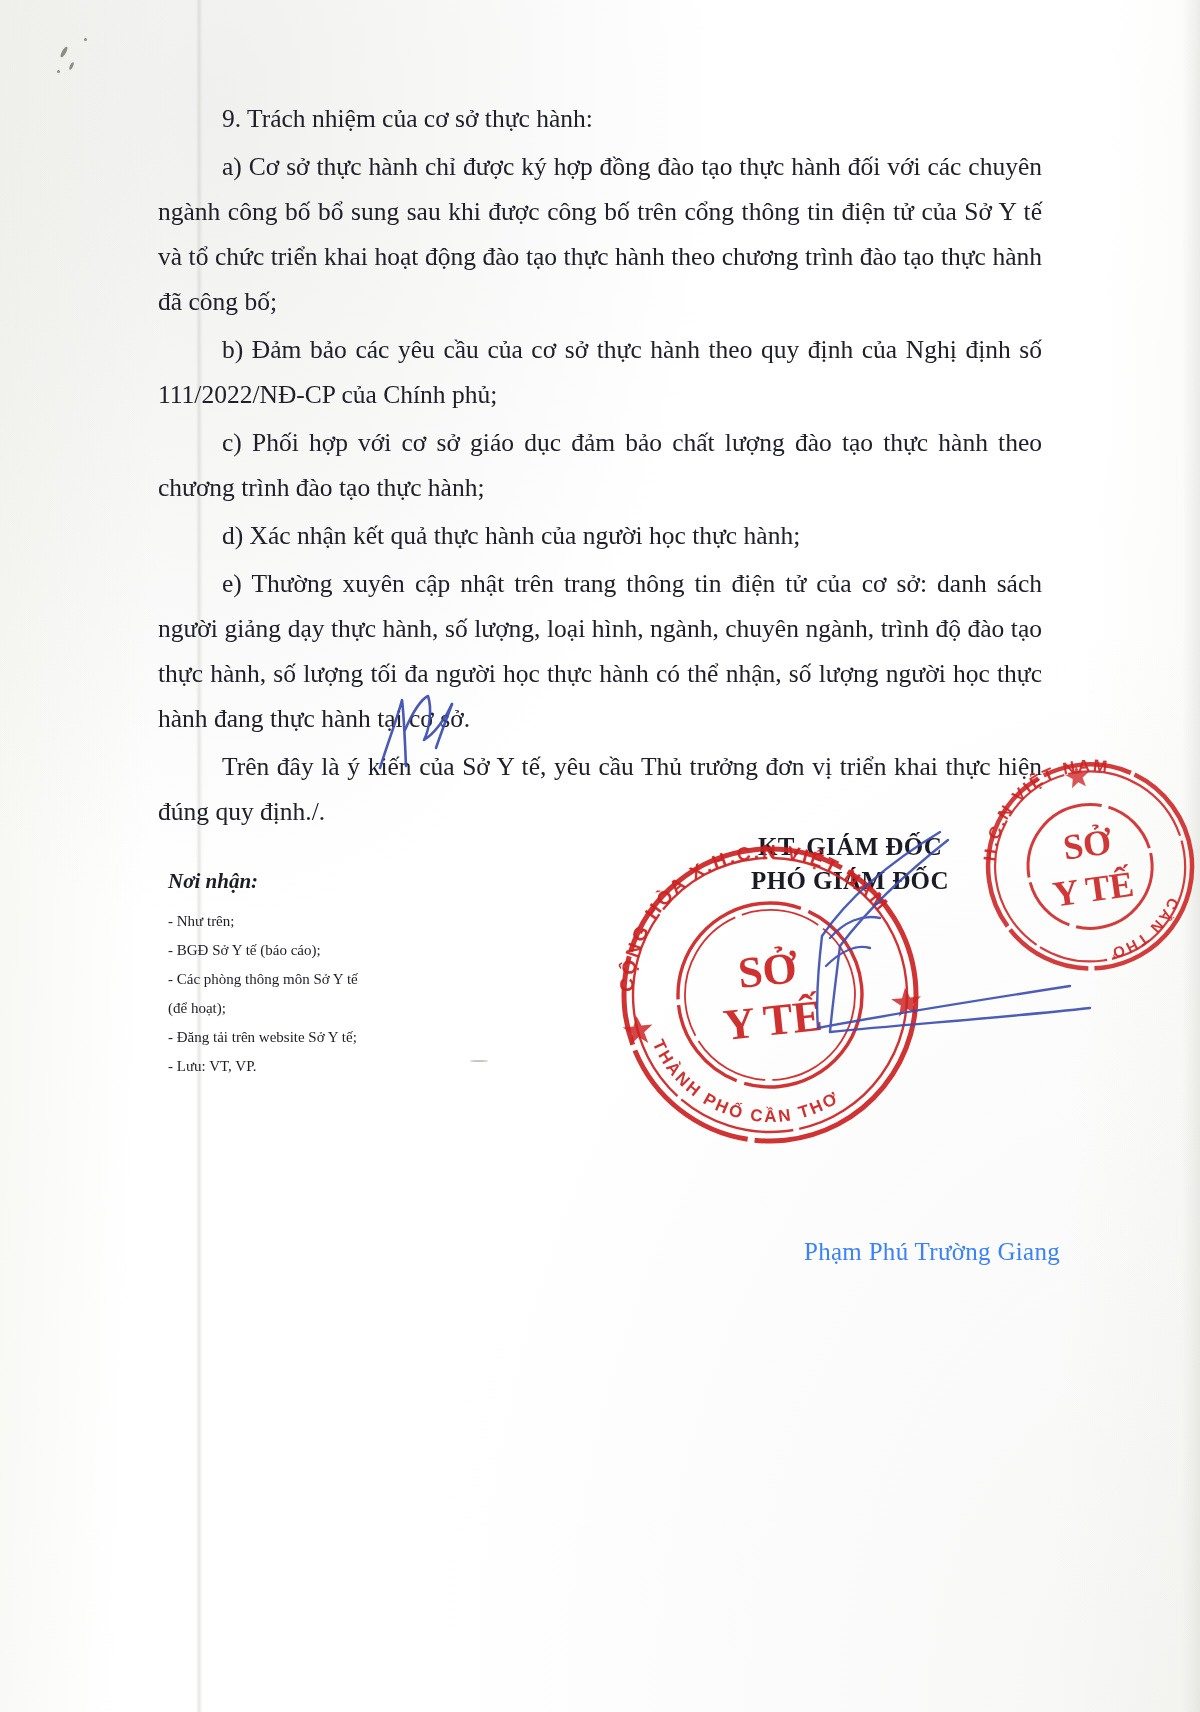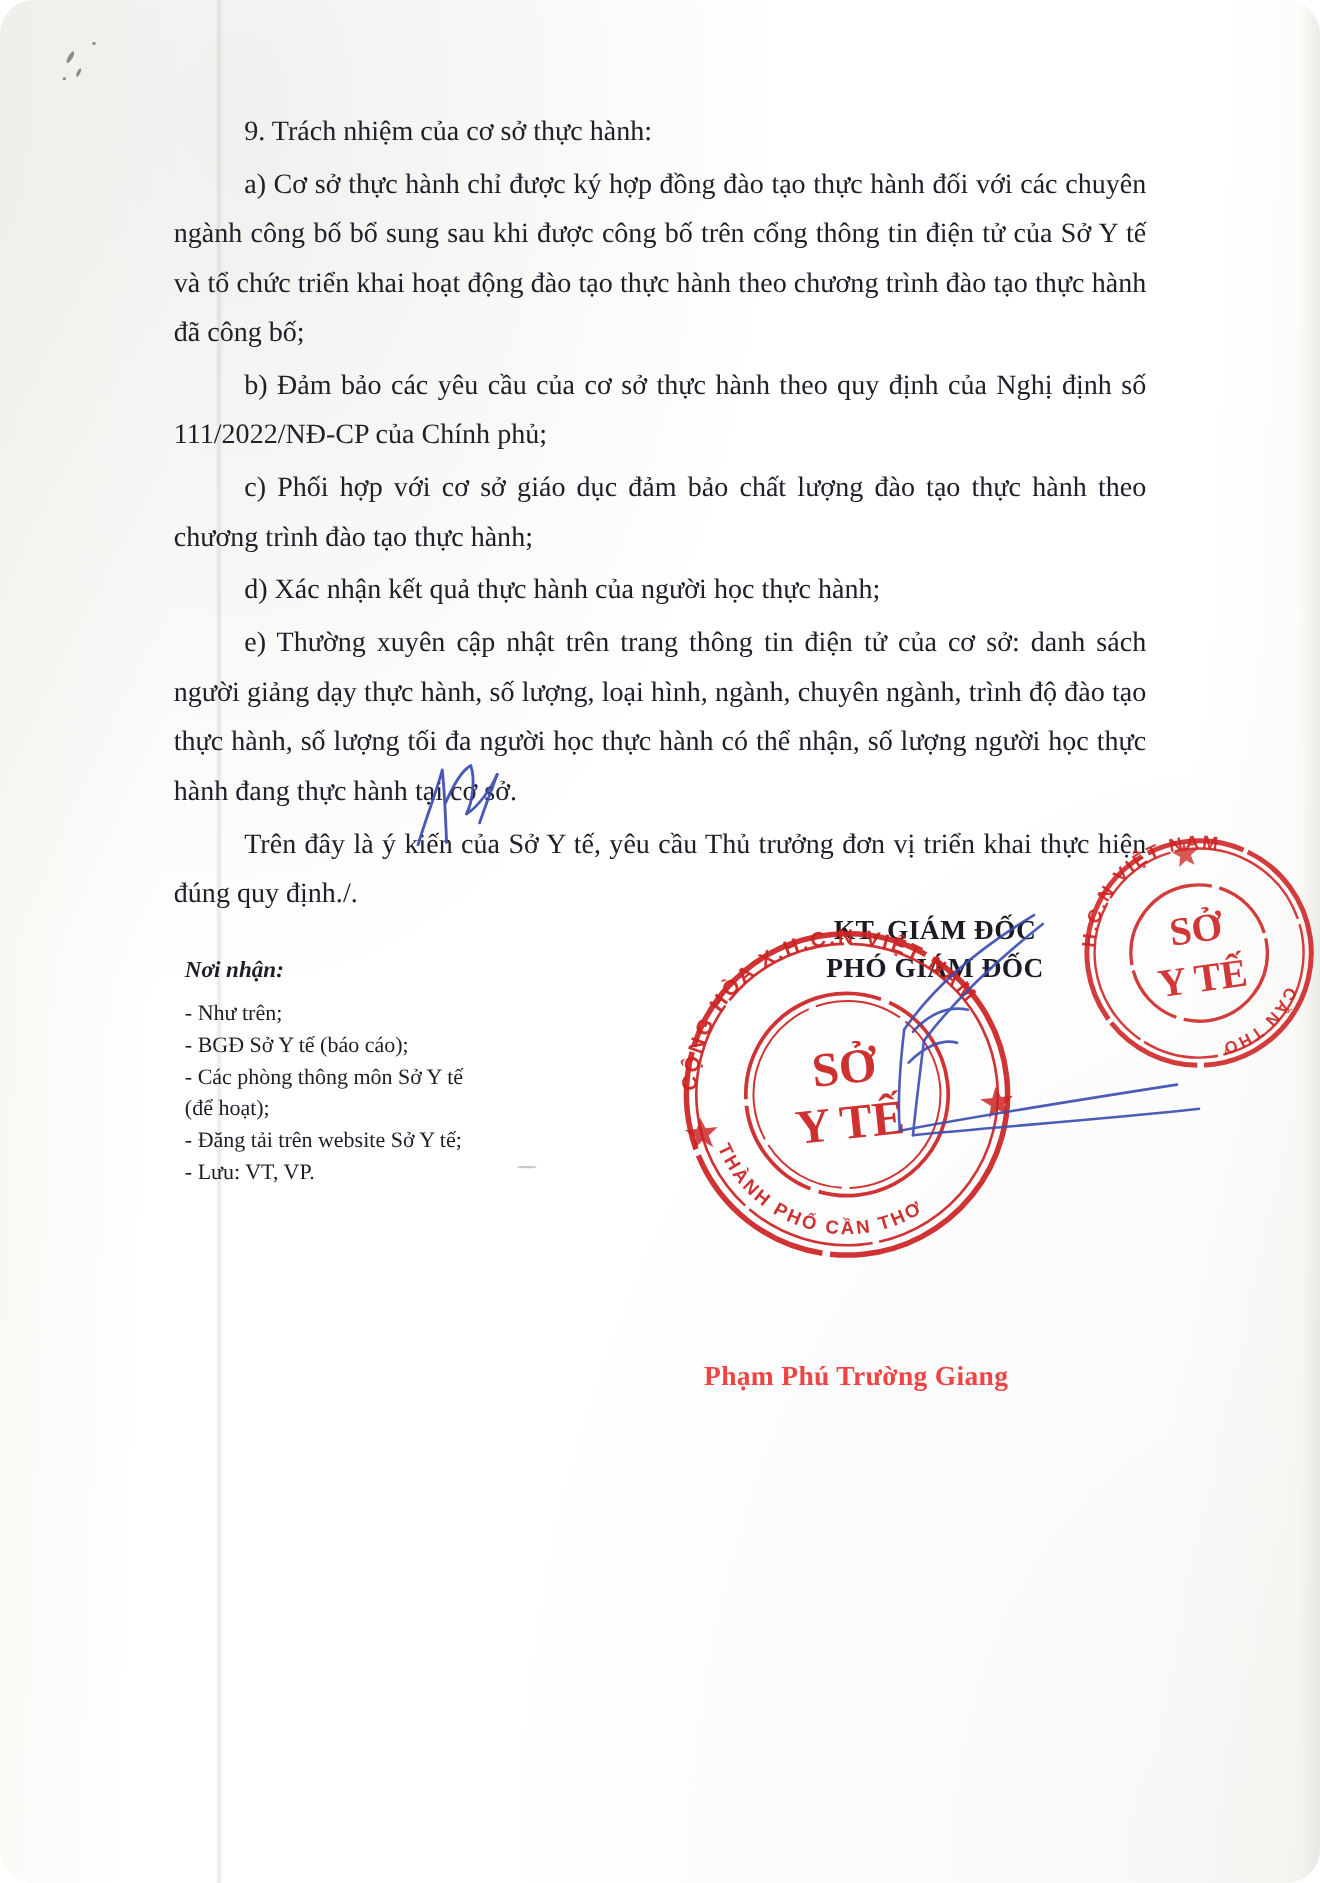--- a/index.html
+++ b/index.html
@@ -10,21 +10,20 @@
   body {
     font-family: "Liberation Serif", "DejaVu Serif", serif;
   }
 
   .page {
     position: relative;
     width: 1200px;
     height: 1712px;
     background: #fdfdfb;
     overflow: hidden;
-    border-radius: 31px;
   }
 
   
   .scan-tint {
     position: absolute;
     inset: 0;
     background:
       radial-gradient(ellipse at 18% 6%, rgba(205,205,200,0.30) 0%, rgba(255,255,255,0) 36%),
       radial-gradient(ellipse at 96% 100%, rgba(210,210,205,0.18) 0%, rgba(255,255,255,0) 45%),
       linear-gradient(92deg, rgba(246,246,242,1) 0%, rgba(255,255,255,1) 14%, rgba(255,255,255,1) 88%, rgba(249,249,246,1) 100%);
@@ -89,21 +88,21 @@
     color: #1d1d27;
   }
   .recipients-title {
     font-weight: bold;
     font-style: italic;
     font-size: 21px;
     line-height: 30px;
     margin-bottom: 11px;
   }
   .recipients-list {
-    font-size: 20px;
+    font-size: 15px;
     line-height: 29px;
   }
   .recipients-list div { white-space: nowrap; }
 
   
   .sign-block {
     position: absolute;
     left: 640px;
     top: 830px;
     width: 420px;
@@ -114,24 +113,24 @@
     font-weight: bold;
     font-size: 25px;
     line-height: 34px;
     letter-spacing: 0.4px;
   }
   .sign-name {
     position: absolute;
     left: 640px;
     top: 1238px;
     width: 420px;
-    text-align: left;
-    font-weight: bold;
+    text-align: right;
+    font-weight: normal;
     font-size: 25px;
-    color: #ef4444;
+    color: #3b82f6;
     letter-spacing: 0.3px;
   }
 
   
   .stamp {
     position: absolute;
     pointer-events: none;
   }
   .stamp svg { display: block; }
 

